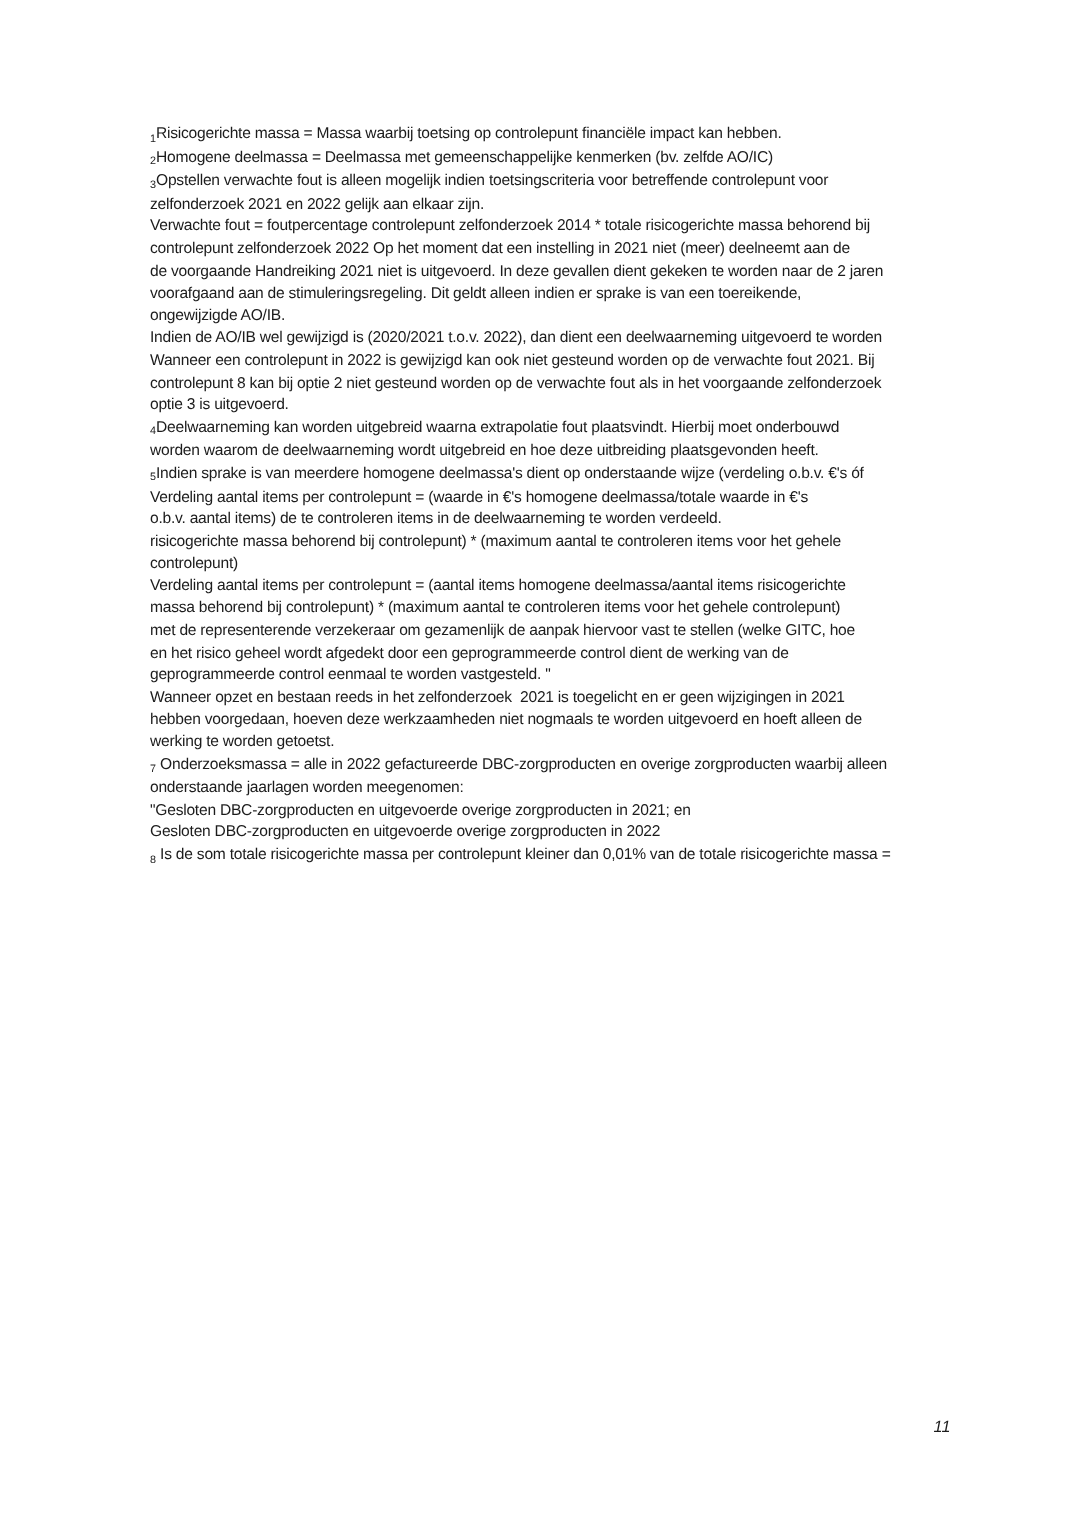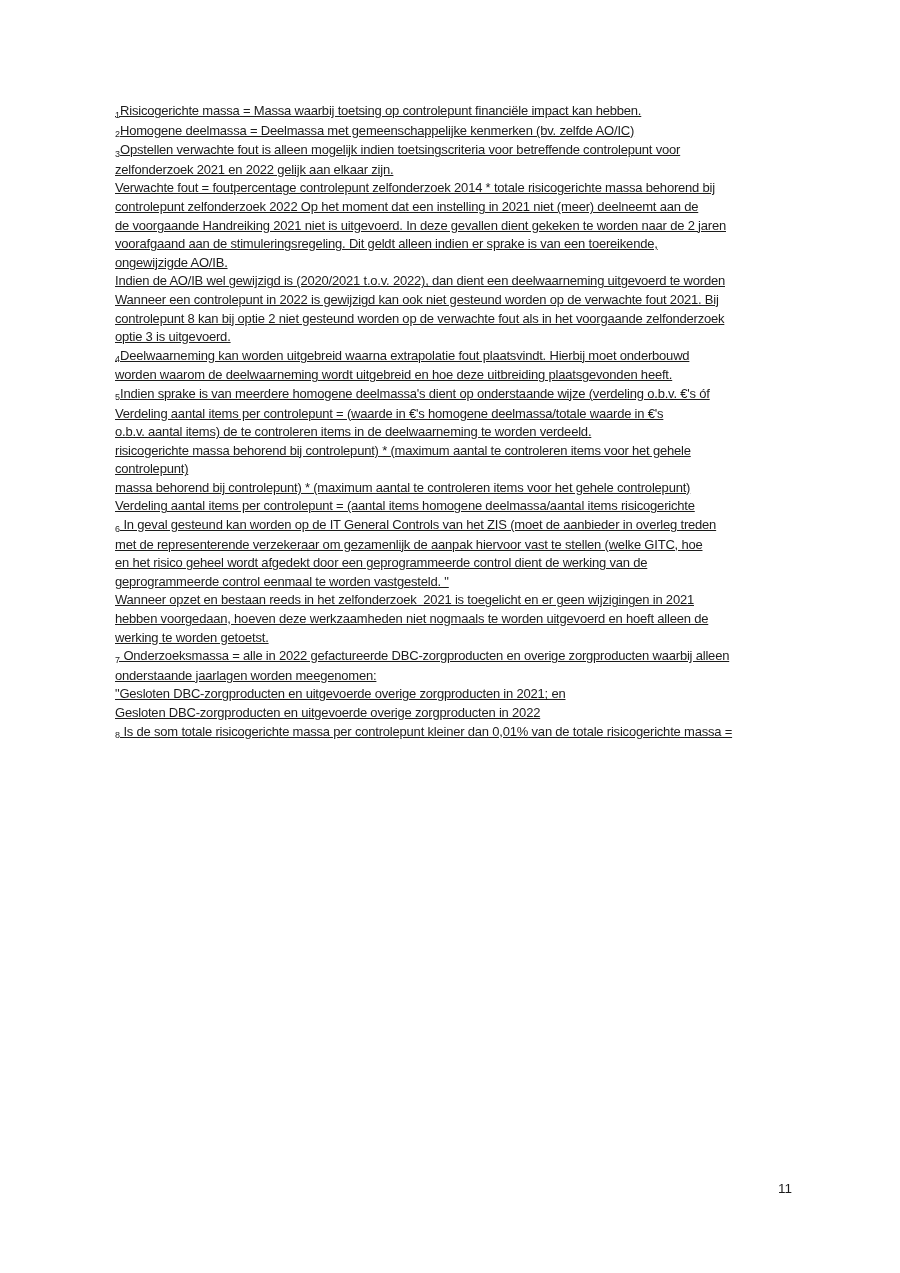--- a/index.html
+++ b/index.html
@@ -12,43 +12,43 @@
     width: 900px;
     height: 1273px;
     margin: 0 auto;
     background: #ffffff;
     font-family: "Liberation Sans", sans-serif;
     color: #1c1c1c;
     overflow: hidden;
   }
   .content {
     position: absolute;
-    left: 115px;
+    left: 125px;
     top: 102px;
     width: 696px;
-    text-decoration: underline;
   }
   .line {
     font-size: 13px;
     line-height: 18.6px;
     letter-spacing: -0.2px;
     white-space: pre;
   }
   .fn-marker {
     font-size: 9px;
     position: relative;
     top: 2.5px;
     letter-spacing: 0;
   }
   .page-number {
     position: absolute;
     top: 1181px;
     right: 108px;
     font-size: 13.5px;
     line-height: 16px;
+    font-style: italic;
   }
 </style>
 </head>
 <body>
 
 <div class="page">
   <div class="content">
       <div class="line"><span class="fn-marker">1</span>Risicogerichte massa = Massa waarbij toetsing op controlepunt financiële impact kan hebben.</div>
       <div class="line"><span class="fn-marker">2</span>Homogene deelmassa = Deelmassa met gemeenschappelijke kenmerken (bv. zelfde AO/IC)</div>
       <div class="line"><span class="fn-marker">3</span>Opstellen verwachte fout is alleen mogelijk indien toetsingscriteria voor betreffende controlepunt voor</div>
@@ -62,23 +62,22 @@
       <div class="line">Wanneer een controlepunt in 2022 is gewijzigd kan ook niet gesteund worden op de verwachte fout 2021. Bij</div>
       <div class="line">controlepunt 8 kan bij optie 2 niet gesteund worden op de verwachte fout als in het voorgaande zelfonderzoek</div>
       <div class="line">optie 3 is uitgevoerd.</div>
       <div class="line"><span class="fn-marker">4</span>Deelwaarneming kan worden uitgebreid waarna extrapolatie fout plaatsvindt. Hierbij moet onderbouwd</div>
       <div class="line">worden waarom de deelwaarneming wordt uitgebreid en hoe deze uitbreiding plaatsgevonden heeft.</div>
       <div class="line"><span class="fn-marker">5</span>Indien sprake is van meerdere homogene deelmassa's dient op onderstaande wijze (verdeling o.b.v. €'s óf</div>
       <div class="line">Verdeling aantal items per controlepunt = (waarde in €'s homogene deelmassa/totale waarde in €'s</div>
       <div class="line">o.b.v. aantal items) de te controleren items in de deelwaarneming te worden verdeeld.</div>
       <div class="line">risicogerichte massa behorend bij controlepunt) * (maximum aantal te controleren items voor het gehele</div>
       <div class="line">controlepunt)</div>
+      <div class="line">Verdeling aantal items per controlepunt = (aantal items homogene deelmassa/aantal items risicogerichte</div>
       <div class="line">massa behorend bij controlepunt) * (maximum aantal te controleren items voor het gehele controlepunt)</div>
-      <div class="line">Verdeling aantal items per controlepunt = (aantal items homogene deelmassa/aantal items risicogerichte</div>
-      <div class="line"><span class="fn-marker">6</span> In geval gesteund kan worden op de IT General Controls van het ZIS (moet de aanbieder in overleg treden</div>
       <div class="line">met de representerende verzekeraar om gezamenlijk de aanpak hiervoor vast te stellen (welke GITC, hoe</div>
       <div class="line">en het risico geheel wordt afgedekt door een geprogrammeerde control dient de werking van de</div>
       <div class="line">geprogrammeerde control eenmaal te worden vastgesteld. "</div>
       <div class="line">Wanneer opzet en bestaan reeds in het zelfonderzoek  2021 is toegelicht en er geen wijzigingen in 2021</div>
       <div class="line">hebben voorgedaan, hoeven deze werkzaamheden niet nogmaals te worden uitgevoerd en hoeft alleen de</div>
       <div class="line">werking te worden getoetst.</div>
       <div class="line"><span class="fn-marker">7</span> Onderzoeksmassa = alle in 2022 gefactureerde DBC-zorgproducten en overige zorgproducten waarbij alleen</div>
       <div class="line">onderstaande jaarlagen worden meegenomen:</div>
       <div class="line">"Gesloten DBC-zorgproducten en uitgevoerde overige zorgproducten in 2021; en</div>
       <div class="line">Gesloten DBC-zorgproducten en uitgevoerde overige zorgproducten in 2022</div>

